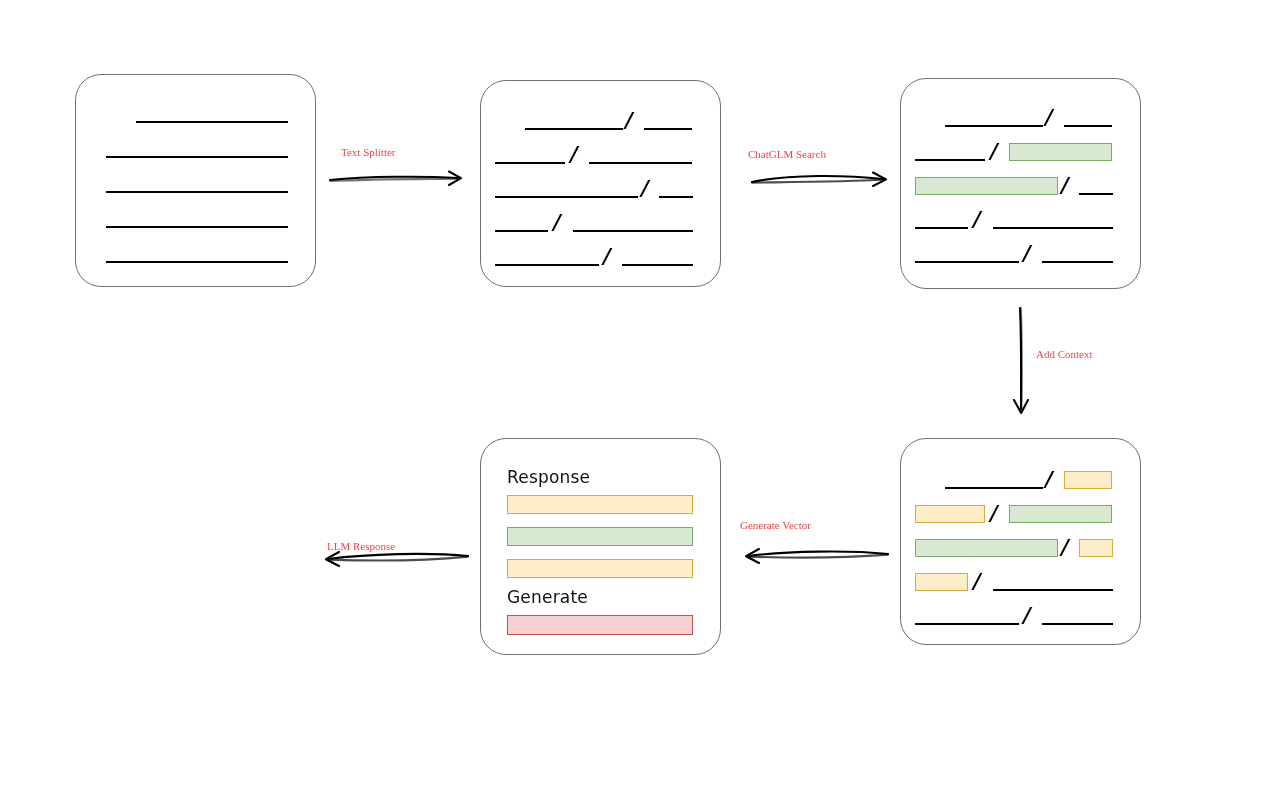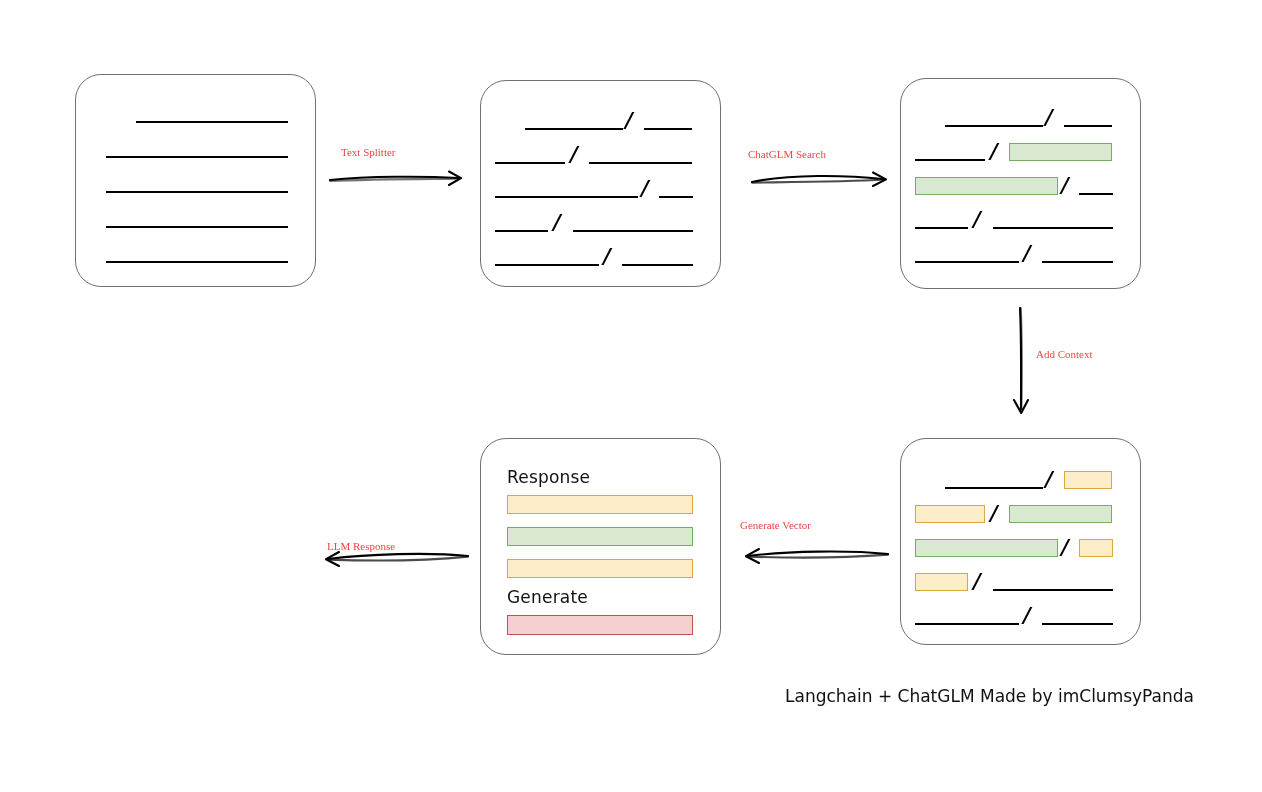--- a/index.html
+++ b/index.html
@@ -215,15 +215,14 @@
   </div>
 
   <div class="arrow-label" style="left:327px; top:524px;margin-top:16px;">LLM Response</div>
   <svg class="arrow-svg" style="left:318px; top:546px;" width="152" height="26" viewBox="0 0 152 26">
     <path class="arrow-stroke" d="M150,10 C110,6 50,8 10,13"></path>
     <path class="arrow-stroke" d="M150,10.6 C106,15 50,15 10,13.6" opacity="0.7"></path>
     <path class="arrow-head" d="M21,6 L8,13.2 L21,20"></path>
   </svg>
 
 
-  <div class="footer-note" style="left:785px; top:686px;">Langchain + ChatGLM Made by imClumsyPanda</div>
 
 </div>
 
 </body></html>

